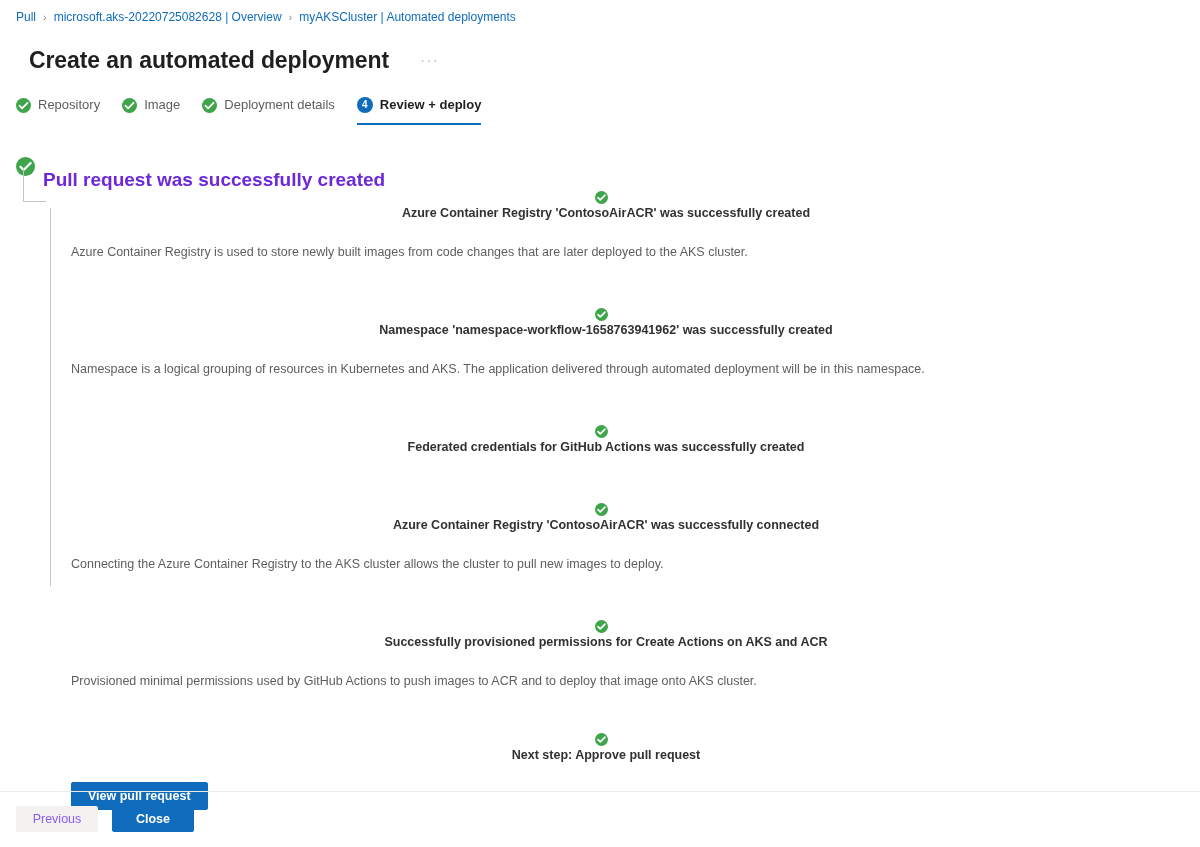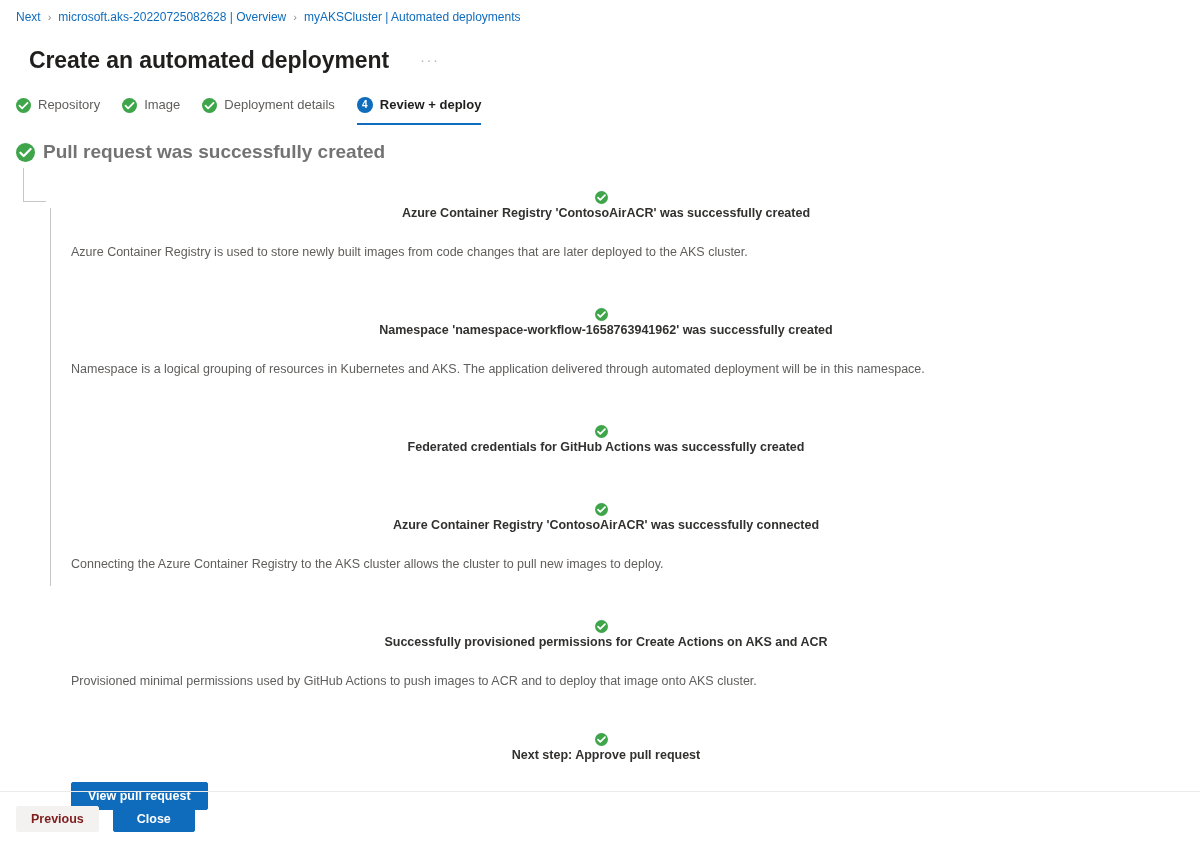--- a/index.html
+++ b/index.html
@@ -132,22 +132,23 @@
     position: absolute;
     left: 16px;
     top: 140px;
     display: flex;
     align-items: center;
   }
   .status-head .ico-check { margin-right: 8px; }
   .status-head-text {
     font-size: 19px;
     font-weight: 600;
-    color: #737373;
+    color: #6d28d9;
     line-height: 24px;
+    margin-top: 28px;
   }
 
   
   .results {
     position: absolute;
     left: 16px;
     top: 168px;
     width: 1160px;
   }
   
@@ -212,24 +213,24 @@
     line-height: 25px;
     white-space: nowrap;
   }
   .btn-primary {
     background: #0f6cbd;
     color: #ffffff;
     border-color: #0f6cbd;
   }
   .btn-disabled {
     background: #f3f2f1;
-    color: #7f1d1d;
+    color: #8b5cf6;
     border-color: #f3f2f1;
     cursor: default;
-    font-weight: 700;
+    font-weight: 400;
   }
   .btn-pr {
     margin: 18px 0 0 25px;
     display: block;
     height: 28px;
     line-height: 26px;
     padding: 0 16px;
     text-align: center;
   }
 
@@ -251,21 +252,21 @@
     gap: 14px;
   }
   .footer .btn { height: 26px; line-height: 24px; min-width: 82px; text-align: center; }
 </style>
 </head>
 <body>
 
 <div class="page">
 
   <nav class="breadcrumb">
-    <a class="crumb-link">Next</a>
+    <a class="crumb-link">Pull</a>
     <span class="crumb-sep">›</span>
     <a class="crumb-link">microsoft.aks-20220725082628 | Overview</a>
     <span class="crumb-sep">›</span>
     <a class="crumb-link">myAKSCluster | Automated deployments</a>
   </nav>
 
   <div class="title-row">
     <h1 class="page-title">Create an automated deployment</h1>
     <span class="title-ellipsis">···</span>
   </div>

